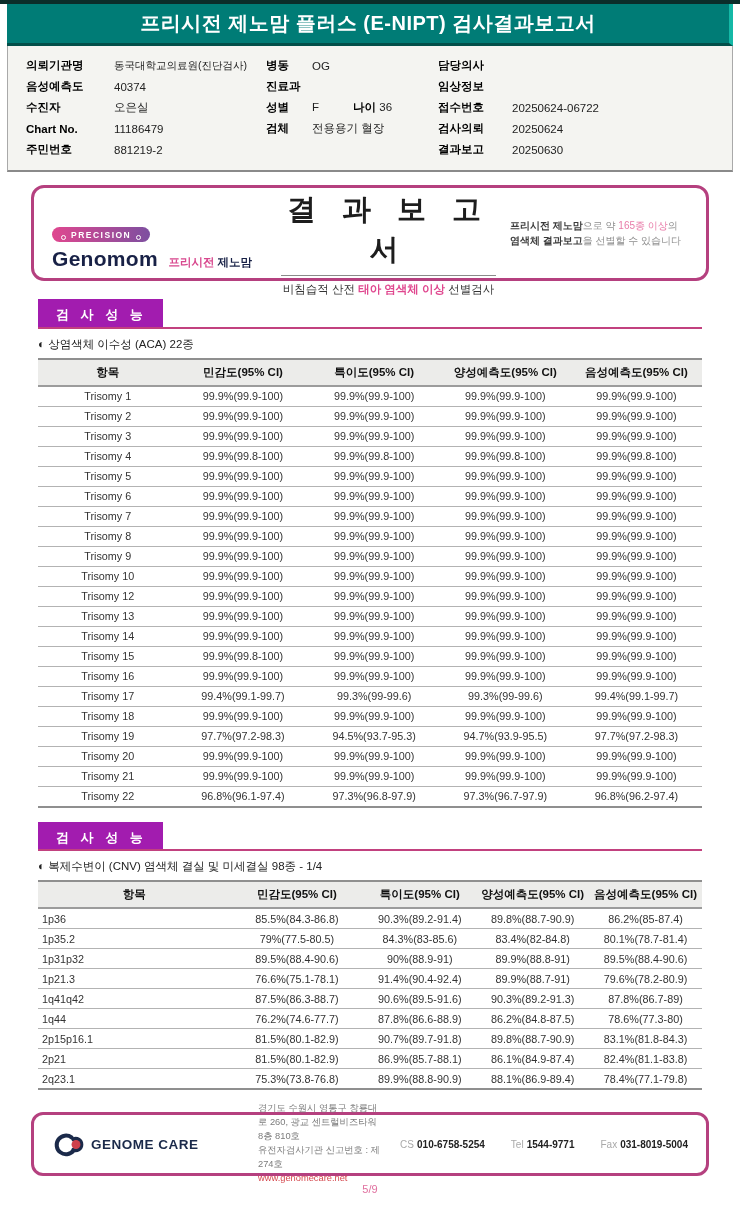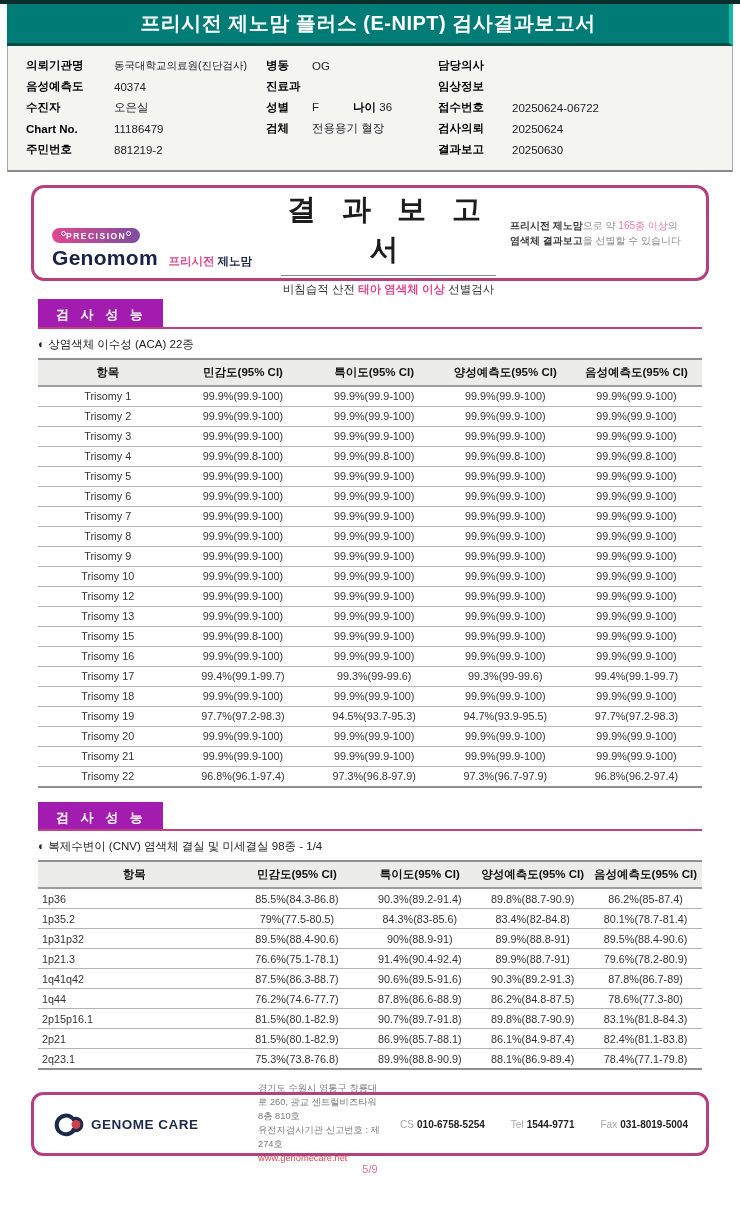--- a/index.html
+++ b/index.html
@@ -21,21 +21,21 @@
     grid-auto-rows:21px; align-items:center; font-size:11.5px; color:#1a1a1a; }
   .p-label { font-weight:bold; color:#000; }
   .p-value { color:#222; padding-right:4px; }
   .p-value.small { font-size:10.5px; }
   .inline-pair .sep { display:inline-block; width:34px; }
 
   
   .banner { margin:13px 31px 0 31px; border:3px solid #b5407f; border-radius:13px;
     height:96px; display:flex; align-items:center; padding:10px 18px; background:#fff; }
   .logo-block { width:215px; }
-  .badge { display:inline-flex; align-items:flex-start; 
+  .badge { display:inline-flex; align-items:flex-end; gap:5px;
     background:linear-gradient(90deg,#e0478f,#7d4fa0); color:#fff; font-size:8.5px; font-weight:bold;
     letter-spacing:1.5px; border-radius:9px; padding:2.5px 9px;margin-top:32px; }
   .badge .dot { width:5px; height:5px; border:1.3px solid #ffffff; border-radius:50%; display:inline-block; }
   .brand-line { margin-top:3px; white-space:nowrap; }
   .brand { font-size:21px; font-weight:bold; color:#182146; letter-spacing:0.3px; }
   .brand-kr { font-size:11.5px; font-weight:bold; margin-left:6px; }
   .brand-kr .pink { color:#d8488e; }
   .brand-kr .dark { color:#182146; }
   .banner-center { flex:1; text-align:center; }
   .banner-title { font-size:29px; font-weight:bold; color:#1d1d1d; letter-spacing:9px;margin-top:20px; }
@@ -244,20 +244,27 @@
         <td>99.9%(99.9-100)</td>
       </tr>
       <tr>
         <td>Trisomy 13</td>
         <td>99.9%(99.9-100)</td>
         <td>99.9%(99.9-100)</td>
         <td>99.9%(99.9-100)</td>
         <td>99.9%(99.9-100)</td>
       </tr>
       <tr>
+        <td>Trisomy 14</td>
+        <td>99.9%(99.9-100)</td>
+        <td>99.9%(99.9-100)</td>
+        <td>99.9%(99.9-100)</td>
+        <td>99.9%(99.9-100)</td>
+      </tr>
+      <tr>
         <td>Trisomy 15</td>
         <td>99.9%(99.8-100)</td>
         <td>99.9%(99.9-100)</td>
         <td>99.9%(99.9-100)</td>
         <td>99.9%(99.9-100)</td>
       </tr>
       <tr>
         <td>Trisomy 16</td>
         <td>99.9%(99.9-100)</td>
         <td>99.9%(99.9-100)</td>

